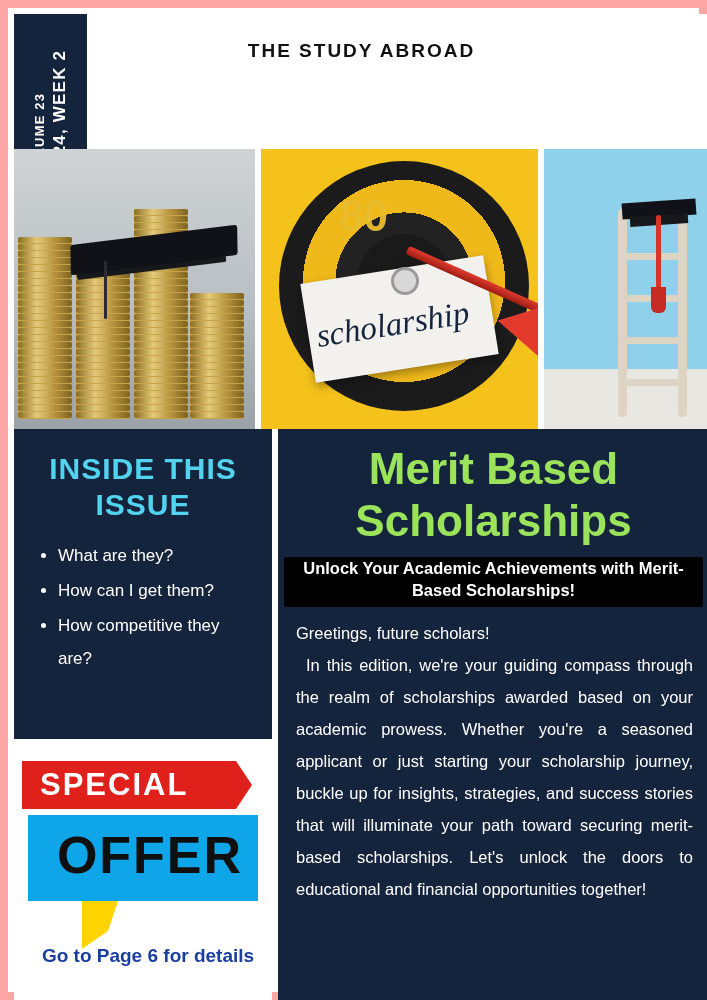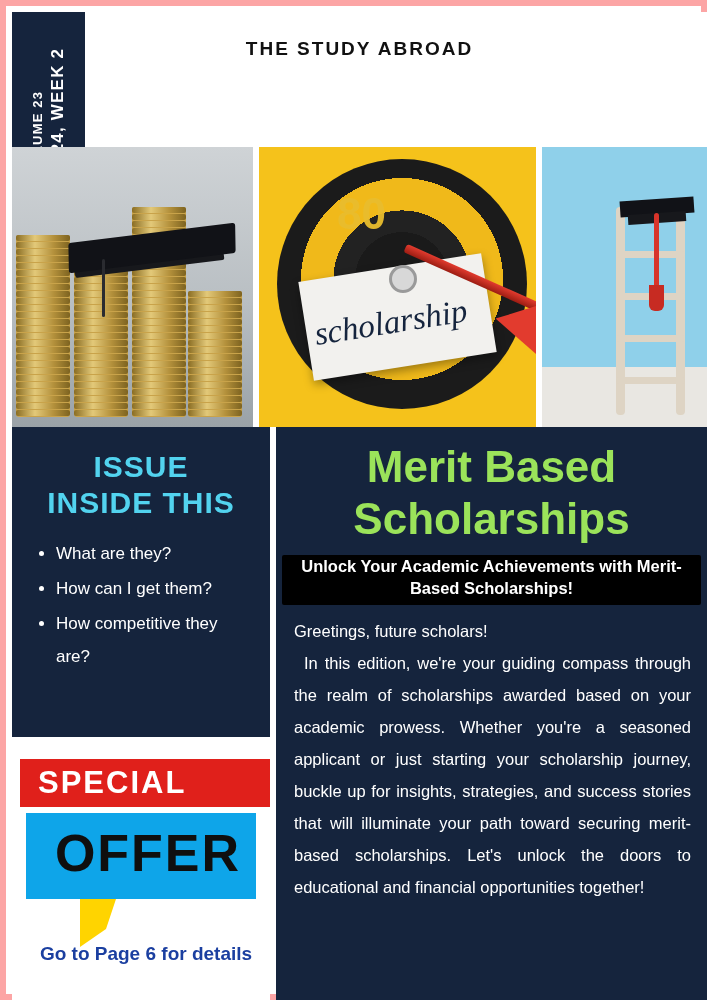--- a/index.html
+++ b/index.html
@@ -12,21 +12,21 @@
     height: 1000px;
     overflow: hidden;
     font-family: "Liberation Sans", sans-serif;
   }
   .page {
     position: relative;
     width: 707px;
     height: 1000px;
     background: #ffffff;
     box-sizing: border-box;
-    border: 6px solid #fca5a5;
+    border: 8px solid #fca5a5;
   }
 
   
   .header {
     position: absolute;
     left: 6px;
     top: 6px;
     width: 695px;
     height: 135px;
     background: #ffffff;
@@ -262,21 +262,20 @@
   .special-inner {
     position: absolute;
     left: 8px; top: 8px;
     width: 242px; height: 241px;
     background: #ffffff;
   }
   .ribbon {
     position: absolute; left: 0; top: 8px;
     width: 214px; height: 48px;
     background: #e0201b;
-    padding-left: 48px;
   }
   .ribbon:after {
     content: ""; position: absolute; right: -16px; top: 0;
     border-left: 16px solid #e0201b;
     border-top: 24px solid transparent;
     border-bottom: 24px solid transparent;
   }
   .ribbon-text {
     position: absolute; left: 18px; top: 6px;
     color: #ffffff; font-size: 31px; font-weight: bold; letter-spacing: 2px;
@@ -498,22 +497,22 @@
       <div class="ladder-step" style="left:74px; top:188px; width:69px;"></div>
       <div class="ladder-step" style="left:74px; top:230px; width:69px;"></div>
       <div class="cap3-top"></div>
       <div class="cap3"></div>
       <div class="tassel3"></div>
     </div>
   </div>
 
   <div class="left-col">
     <div class="inside-title">
+      <div>INSIDE THIS</div>
       <div>ISSUE</div>
-      <div>INSIDE THIS</div>
     </div>
     <ul class="inside-list">
       <li>What are they?</li>
       <li>How can I get them?</li>
       <li>How competitive they are?</li>
     </ul>
   </div>
 
   <div class="special">
     <div class="special-inner">

